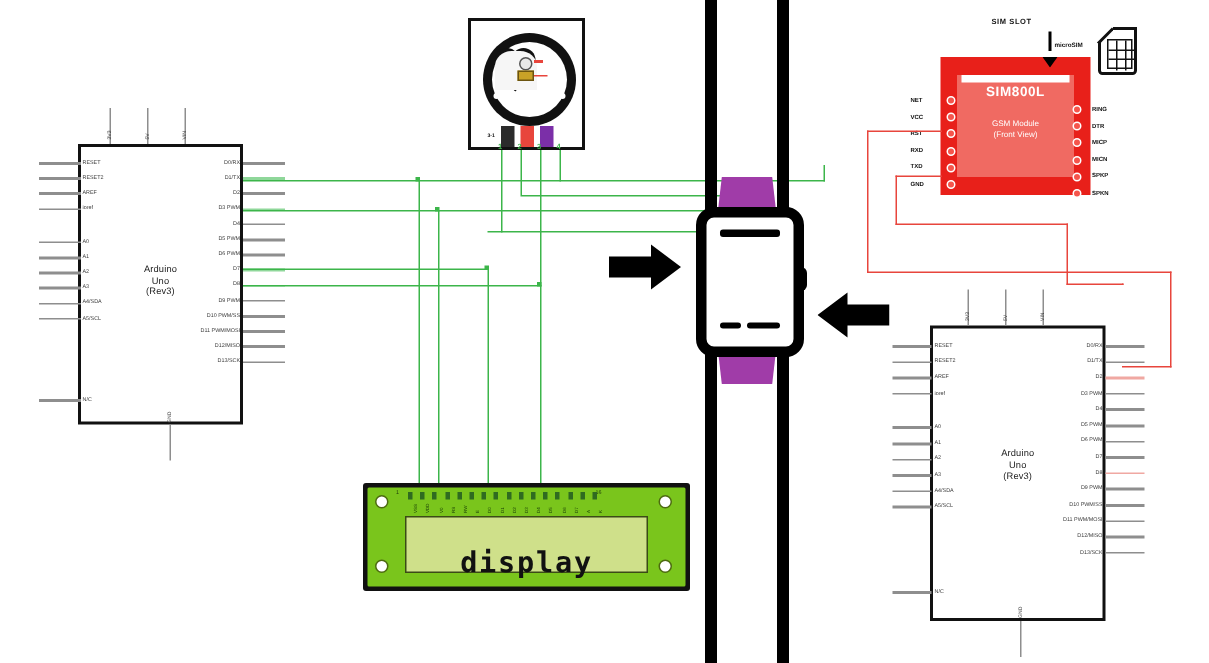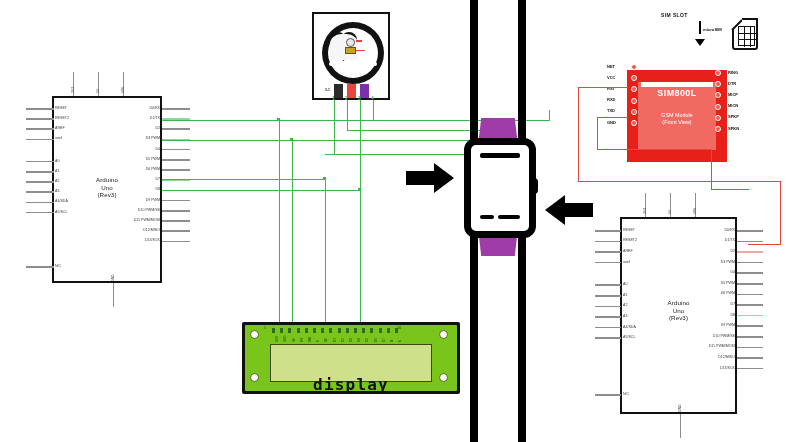--- a/index.html
+++ b/index.html
@@ -254,21 +254,21 @@
         <div class="lcd-pin" style="left: 128.4px; top: 6px;"></div>
         <div class="lcd-pinlbl" style="left: 131.6px; top: 20px;">D6</div>
         <div class="lcd-pin" style="left: 136.6px; top: 6px;"></div>
         <div class="lcd-pinlbl" style="left: 139.8px; top: 20px;">D7</div>
         <div class="lcd-pin" style="left: 144.8px; top: 6px;"></div>
         <div class="lcd-pinlbl" style="left: 148px; top: 20px;">A</div>
         <div class="lcd-pin" style="left: 153px; top: 6px;"></div>
         <div class="lcd-pinlbl" style="left: 156.2px; top: 20px;">K</div>
       </div>
     <div class="lcd-screen" style="left:28px;top:22px;width:162px;height:38px;">
-      <div class="lcd-text" style="top:30px;font-size:16px;">display</div>
+      <div class="lcd-text" style="top:19px;font-size:19px;">display</div>
     </div>
   </div>
 
   <div class="sw-band" style="left:470px;top:0px;width:8px;height:442px;"></div>
   <div class="sw-band" style="left:518px;top:0px;width:8px;height:442px;"></div>
 
   <div class="sw-strap" style="left:478px;top:118px;width:40px;height:28px;
        clip-path:polygon(8% 0,92% 0,100% 100%,0% 100%);"></div>
   <div class="sw-strap" style="left:478px;top:228px;width:40px;height:28px;
        clip-path:polygon(0% 0,100% 0,92% 100%,8% 100%);"></div>
@@ -283,21 +283,21 @@
     <svg width="48" height="32" viewBox="0 0 48 32">
         <polygon points="0,9 28,9 28,1 48,16 28,31 28,23 0,23" fill="#000"></polygon>
       </svg>
   </div>
   <div class="arrow" style="left:545px;top:194px;width:48px;height:32px;">
     <svg width="48" height="32" viewBox="0 0 48 32">
         <polygon points="48,9 20,9 20,1 0,16 20,31 20,23 48,23" fill="#000"></polygon>
       </svg>
   </div>
 
-  <div class="sim-board" style="left:627px;top:38px;width:100px;height:92px;margin-top:32px;">
+  <div class="sim-board" style="left:627px;top:38px;width:100px;height:92px;">
     <div class="sim-inner" style="left:11px;top:12px;width:78px;height:68px;"></div>
     <div class="sim-white" style="left:14px;top:12px;width:72px;height:5px;"></div>
     <div class="sim-name" style="top:18px;">SIM800L</div>
     <div class="sim-sub" style="top:42px;">
       <span>GSM Module</span><br>
       <span>(Front View)</span>
     </div>
   </div>
   <div id="sim-left-pads">
       <div class="sim-pad" style="left: 631px; top: 64px;"></div>

